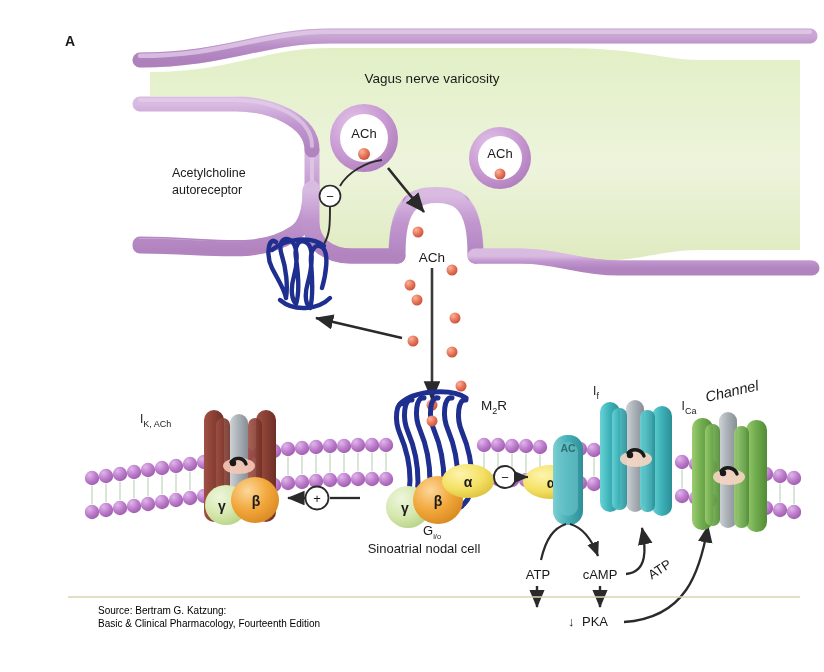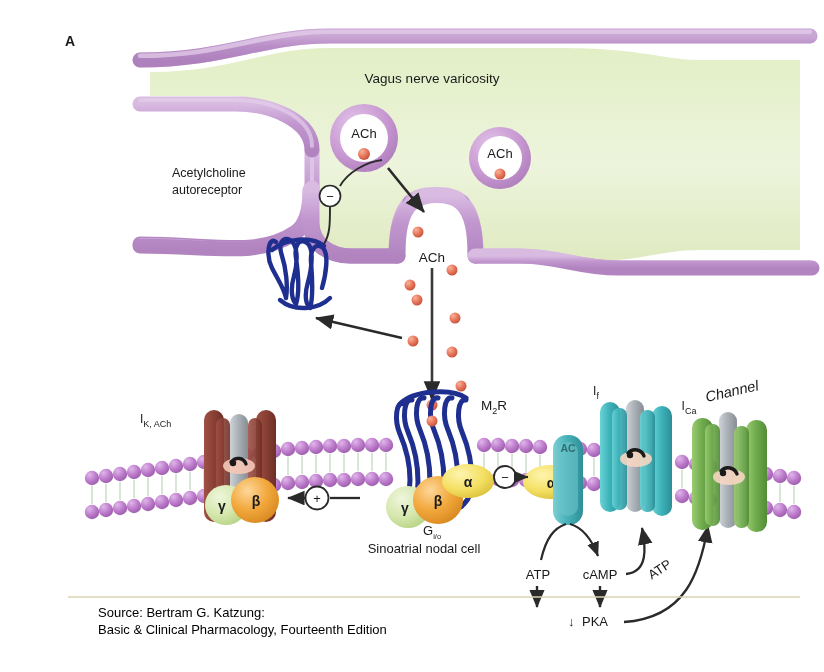--- a/index.html
+++ b/index.html
@@ -17,21 +17,21 @@
   .rec-lbl{font-size:13.5px;}
   .sub{font-size:9px;}
   .subtiny{font-size:7.5px;}
   .cur-lbl{font-size:12px;}
   .cell-lbl{font-size:13px;}
   .gi-lbl{font-size:13px;}
   .greek{font-size:14px;font-weight:bold;fill:#1a1a1a;}
   .mol-lbl{font-size:13px;}
   .chan-ital{font-size:14.5px;font-style:italic;}
   .ac-lbl{font-size:10.5px;fill:#2f6f73;font-weight:bold;}
-  .srcline{font-size:13px;fill:#2b2b2b;}
+  .srcline{font-size:10px;fill:#2b2b2b;}
   .sign{font-size:13px;fill:#1a1a1a;}
 </style>
 </head>
 <body>
 
 <div id="stage">
 
 <svg id="fig" viewBox="0 0 824 672">
   <defs>
     <linearGradient id="cytoGrad" x1="0" y1="0" x2="0" y2="1">

